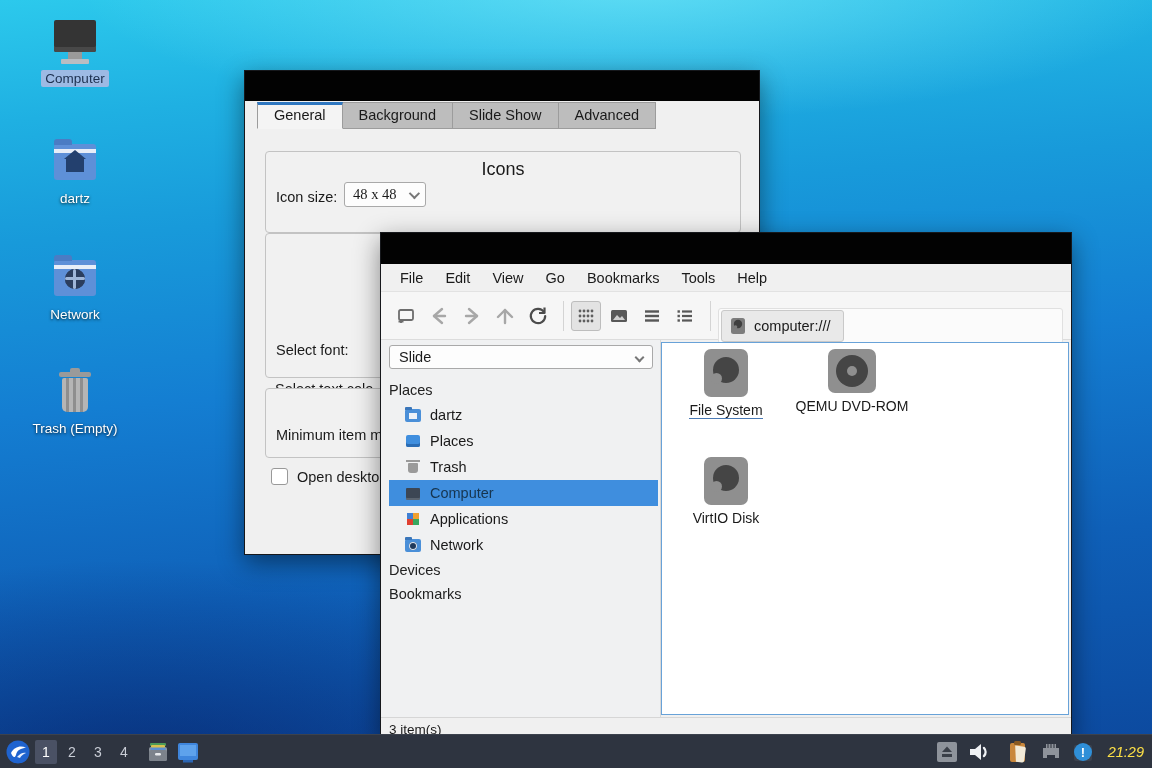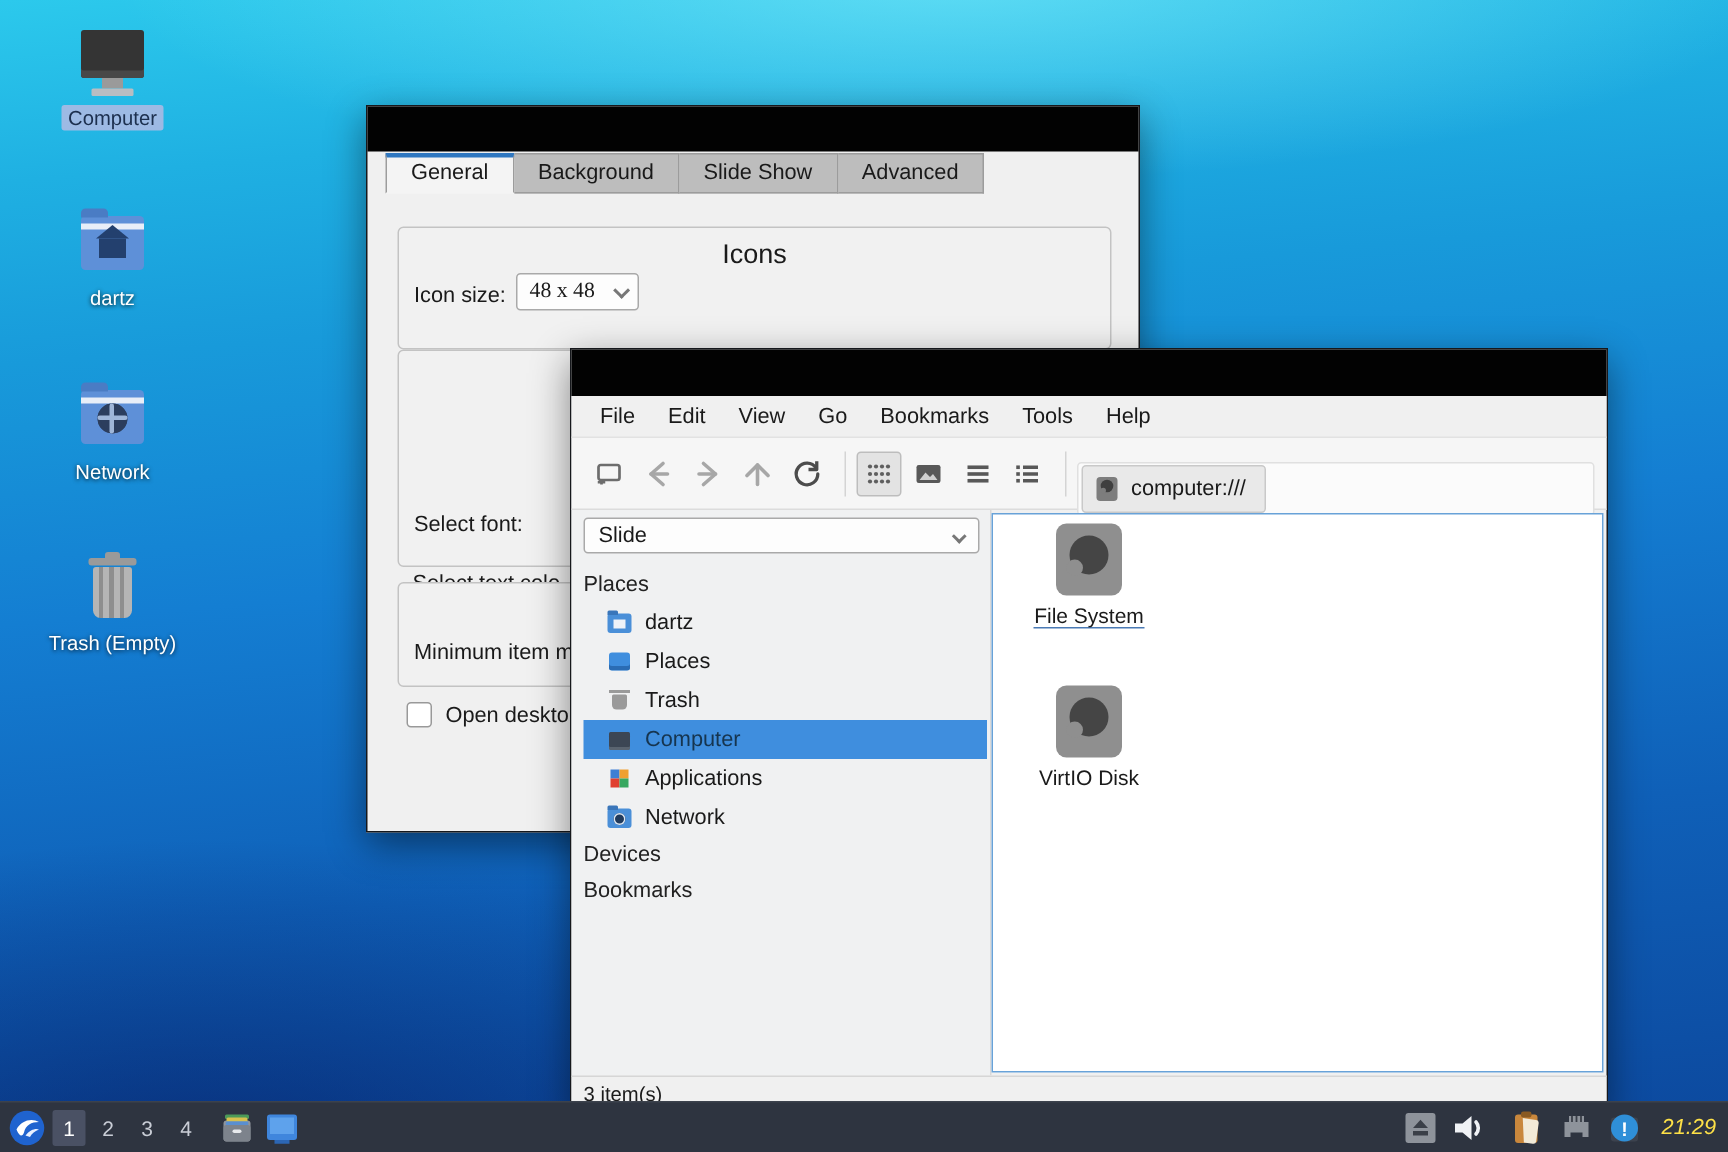--- a/index.html
+++ b/index.html
@@ -327,20 +327,24 @@
         </div>
         <div class="side-header">Devices</div>
         <div class="side-header">Bookmarks</div>
       </div>
 
       <div class="mainview">
         <div class="fitem" style="left:4px; top:6px;">
           <div class="drive"></div>
           <span class="flbl focused">File System</span>
         </div>
+        <div class="fitem" style="left:130px; top:6px;">
+          <div class="disc"></div>
+          <span class="flbl">QEMU DVD-ROM</span>
+        </div>
         <div class="fitem" style="left:4px; top:114px;">
           <div class="drive"></div>
           <span class="flbl">VirtIO Disk</span>
         </div>
       </div>
     </div>
 
     <div class="statusbar">
       <span>3 item(s)</span>
     </div>

